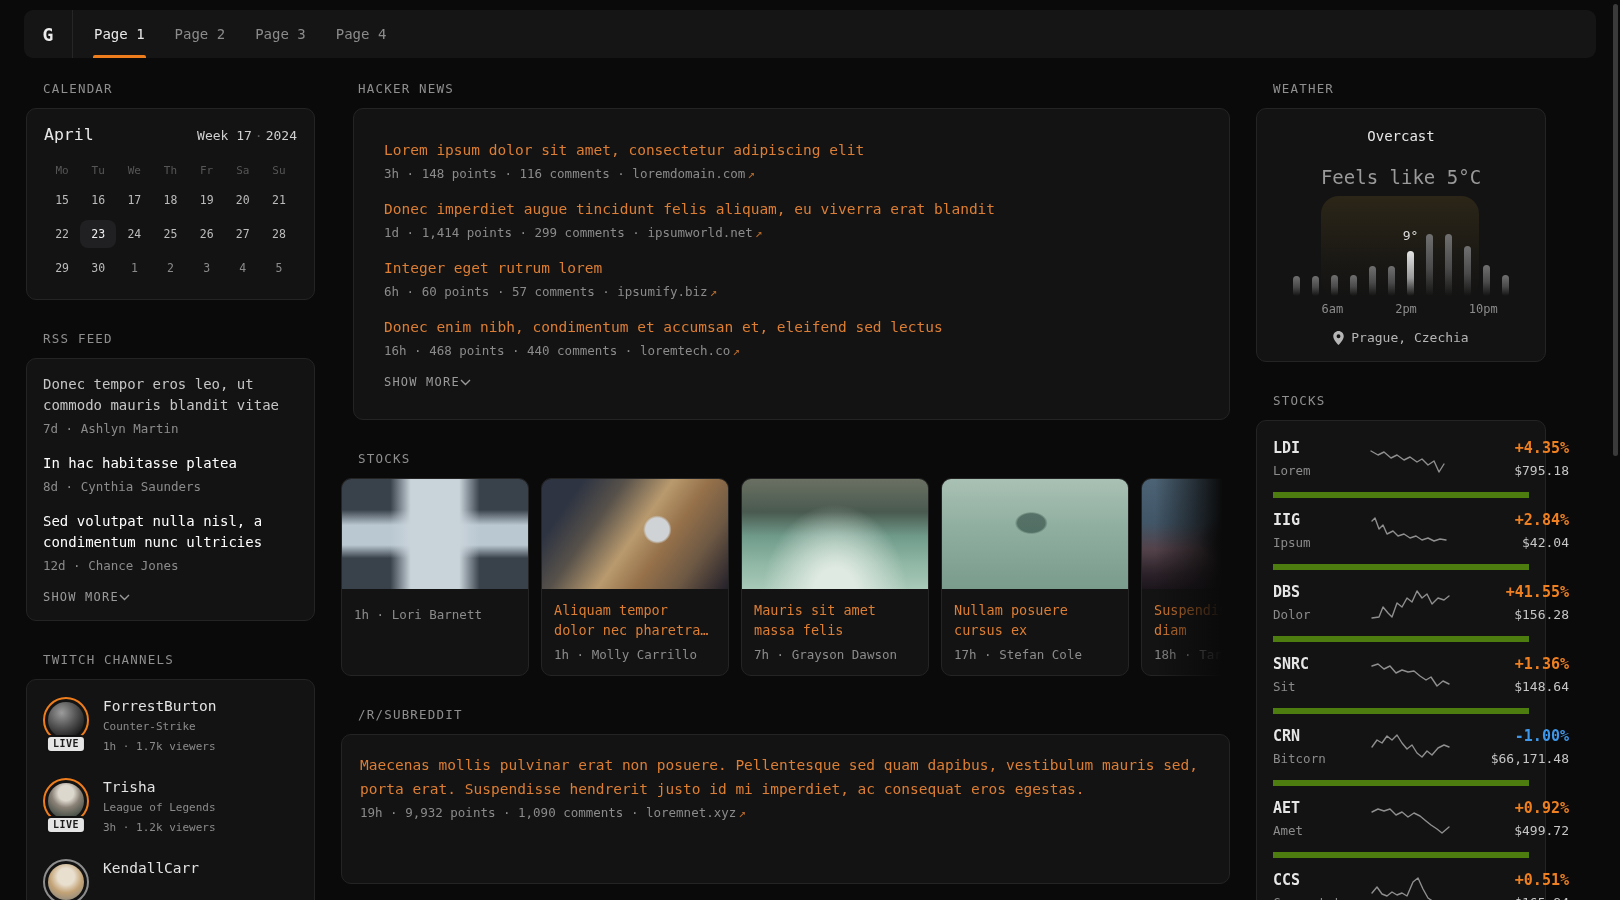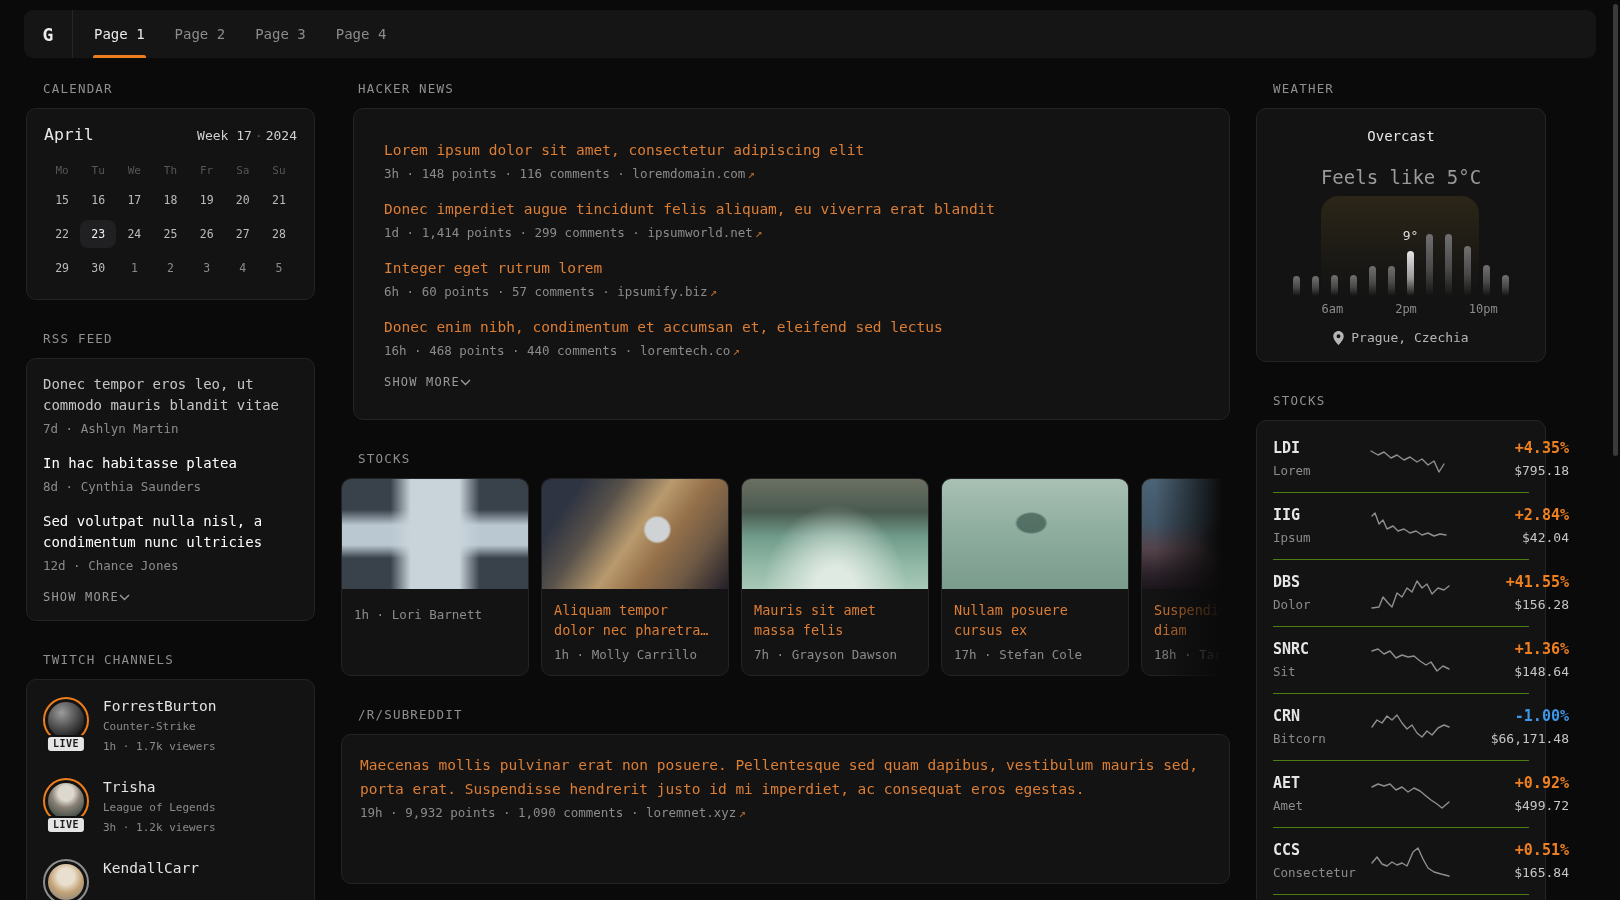--- a/index.html
+++ b/index.html
@@ -163,21 +163,21 @@
     margin-top:14px; font-size:13px; color:#b5b5b5;
   }
   .wx-location svg { fill:#b5b5b5; }
 
   
   .stocks-card { padding:5px 16px; }
   .stock-row {
     display:grid; grid-template-columns:96px 1fr 116px; align-items:center;
     padding:13px 0;
   }
-  .stock-row + .stock-row { border-top:1px solid #4d7c0f; }
+  .stock-row + .stock-row { border-top:6px solid #4d7c0f; }
   .stock-sym { font-size:15px; font-weight:bold; color:#e6e6e6; line-height:19px; }
   .stock-name { font-size:12.5px; color:#8b8b8b; margin-top:4px; line-height:17px; }
   .stock-spark { width:84px; height:34px; justify-self:center; }
   .stock-spark polyline { fill:none; stroke:#8f8f8f; stroke-width:1.4; stroke-linejoin:round; stroke-linecap:round; }
   .stock-vals { text-align:right; }
   .stock-change { font-size:15px; font-weight:bold; line-height:19px; }
   .stock-change.up { color:#ef8021; }
   .stock-change.down { color:#3e97e8; }
   .stock-price { font-size:13px; color:#c6c6c6; margin-top:4px; line-height:17px; }
 

